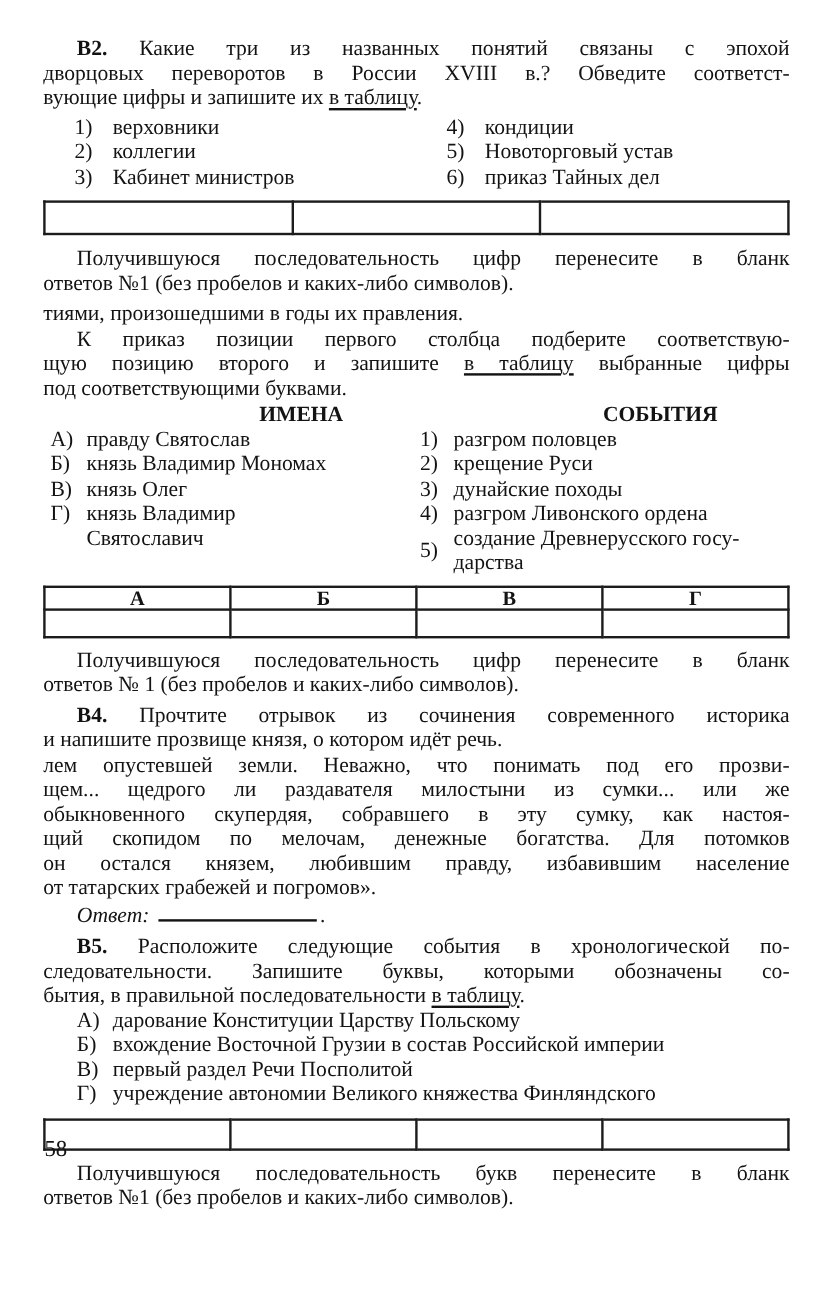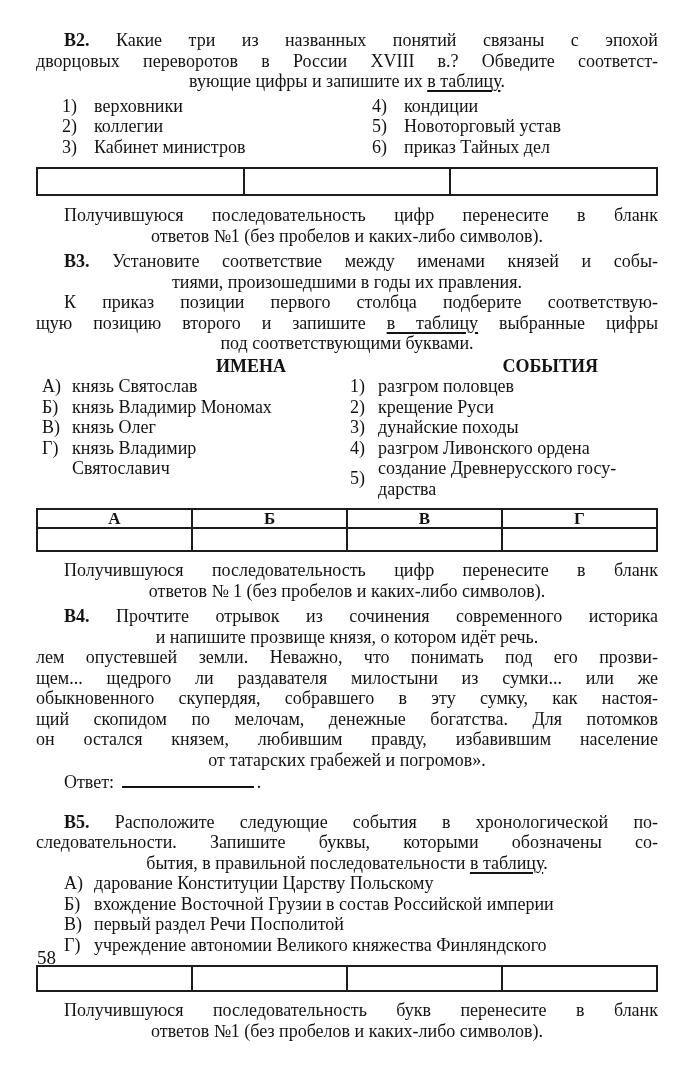--- a/index.html
+++ b/index.html
@@ -3,21 +3,21 @@
 <meta charset="utf-8">
 <style>
   html,body{margin:0;padding:0;}
   body{
     width:686px;height:1077px;overflow:hidden;background:#ffffff;color:#131313;
     font-family:"Liberation Serif","DejaVu Serif",serif;
     font-size:18px;line-height:20.5px;position:relative;
   }
   .page{box-sizing:border-box;width:686px;height:949px;padding:30px 28px 0 36px;}
   .jline{text-align:justify;text-align-last:justify;-moz-text-align-last:justify;}
-  .line{text-align:center;}
+  .line{text-align:left;}
   .ind{padding-left:28px;}
   .b{font-weight:700;}
   .u{text-decoration:underline;text-decoration-thickness:1.5px;text-underline-offset:3px;}
   .sec{margin-top:5px;}
   
   .b2opts{display:flex;margin-top:4px;}
   .b2col1{width:336px;box-sizing:border-box;padding-left:26px;}
   .b2col2{flex:1;}
   .optrow{display:flex;}
   .optnum{flex:none;width:32px;}
@@ -37,21 +37,21 @@
   .col-events{flex:1;}
   .colhead{text-align:right;font-weight:700;}
   .colhead.ev{margin-right:60px;}
   .nrow{display:flex;padding-left:6px;}
   .nletter{flex:none;width:30px;}
   .erow{display:flex;padding-left:64px;align-items:center;}
   .enum{flex:none;width:28px;}
   
   .b5opt{display:flex;padding-left:28px;}
   
-  .ansrow{padding-left:28px;margin:2px 0 19px 0;}
+  .ansrow{padding-left:28px;margin:2px 0 6px 0;font-style:italic;}
   .blank{display:inline-block;width:132px;border-bottom:2px solid #131313;height:14px;margin:0 3px;}
   .pagenum{position:absolute;left:37px;top:948px;font-size:19px;}
 </style>
 </head>
 <body>
 
 <div class="page">
 
   <div>
     <div class="jline ind">
@@ -100,39 +100,35 @@
         <td></td>
       </tr>
     </tbody>
       </table>
 
     <div class="jline ind">Получившуюся последовательность цифр перенесите в бланк</div>
     <div class="line">ответов №1 (без пробелов и каких-либо символов).</div>
   </div>
 
   <div class="sec">
-    <div class="jline ind">
-      <span class="b">В3.</span>
-      <span>Установите соответствие между именами князей и собы-</span>
-    </div>
     <div class="line">тиями, произошедшими в годы их правления.</div>
     <div class="jline ind">К приказ позиции первого столбца подберите соответствую-</div>
     <div class="jline">
       <span>щую позицию второго и запишите </span>
       <span class="u">в таблицу</span>
       <span> выбранные цифры</span>
     </div>
     <div class="line">под соответствующими буквами.</div>
 
     <div class="cols">
       <div class="col-names">
         <div class="colhead">ИМЕНА</div>
         <div class="nrow">
           <span class="nletter">А)</span>
-          <span>князь Святослав</span>
+          <span>правду Святослав</span>
         </div>
         <div class="nrow">
           <span class="nletter">Б)</span>
           <span>князь Владимир Мономах</span>
         </div>
         <div class="nrow">
           <span class="nletter">В)</span>
           <span>князь Олег</span>
         </div>
         <div class="nrow">

